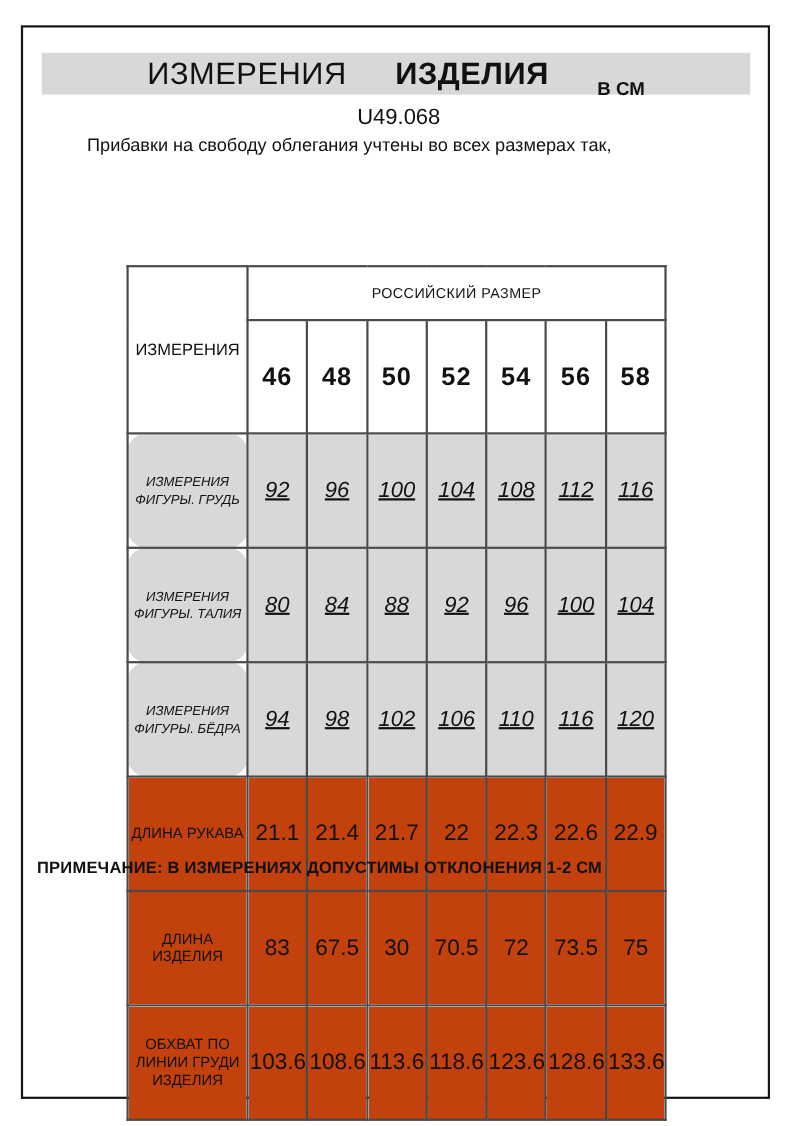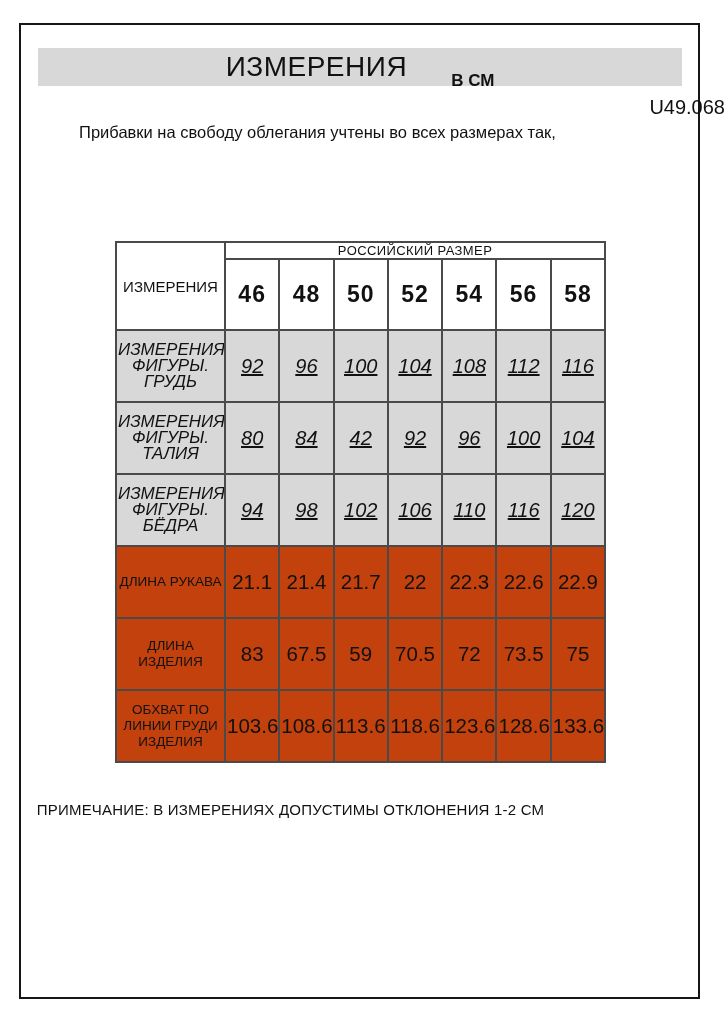--- a/index.html
+++ b/index.html
@@ -26,74 +26,74 @@
     align-items: center;
     justify-content: center;
     gap: 44px;
   }
   .title-measure { font-size: 28px; letter-spacing: 0.5px; }
   .title-product { font-size: 28px; font-weight: bold; letter-spacing: 0.5px; }
   .title-units   { font-size: 17px; font-weight: bold; margin-top: 28px; }
   .product-code {
     position: absolute;
     left: 0; top: 96px; width: 725px;
-    text-align: right;
+    text-align: center;
     font-size: 20px;
   }
   .description {
     position: absolute;
     left: 0; top: 122px; width: 635px;
     text-align: center;
     font-size: 16.5px;
     line-height: 21.5px;
   }
   table.size-table {
     position: absolute;
     left: 115px; top: 241px;
     width: 489px;
     border-collapse: collapse;
     table-layout: fixed;
   }
   table.size-table td {
     border: 2px solid #4a4a4a;
     text-align: center;
     vertical-align: middle;
-    padding: 0 1px;
+    padding: 16px 1px;
     overflow: hidden;
   }
   td.corner-cell { font-size: 15px; background: #fff; }
   td.group-cell  { font-size: 13px; height: 13px; letter-spacing: 0.4px; padding: 1px 0; }
   tr.sizes-row td { height: 69px; font-size: 23px; font-weight: bold; letter-spacing: 1px; }
   tr.figure-row td {
     background: #d8d8d8;
     font-style: italic;
     height: 70px;
   }
-  tr.figure-row td.row-label { font-size: 17px; line-height: 16px; }
+  tr.figure-row td.row-label { font-size: 12px; line-height: 16px; border-radius: 17px; }
   tr.figure-row td.value     { font-size: 20px; text-decoration: underline; }
   tr.plain-row td { height: 70px; background: #c2410c; }
   tr.plain-row td.row-label { font-size: 13.5px; line-height: 16px; }
   tr.plain-row td.value     { font-size: 20.5px; }
   .note {
     position: absolute;
     left: 0; top: 781px; width: 581px;
     text-align: center;
     font-size: 15px;
-    font-weight: normal;
+    font-weight: bold;
     letter-spacing: 0.2px;
-    margin-top: 20px;
   }
 </style>
 </head>
 <body>
 
 <div class="page-border"></div>
 
 <div class="title-band">
   <span class="title-measure">ИЗМЕРЕНИЯ</span>
+  <span class="title-product">ИЗДЕЛИЯ</span>
   <span class="title-units">В СМ</span>
 </div>
 
 <div class="product-code">U49.068</div>
 
 <div class="description">
   <div>Прибавки на свободу облегания учтены во всех размерах так,</div>
 </div>
 
 <table class="size-table">
@@ -130,21 +130,21 @@
       <td class="value">104</td>
       <td class="value">108</td>
       <td class="value">112</td>
       <td class="value">116</td>
     </tr>
 
     <tr class="figure-row">
       <td class="row-label">ИЗМЕРЕНИЯ ФИГУРЫ. ТАЛИЯ</td>
       <td class="value">80</td>
       <td class="value">84</td>
-      <td class="value">42</td>
+      <td class="value">88</td>
       <td class="value">92</td>
       <td class="value">96</td>
       <td class="value">100</td>
       <td class="value">104</td>
     </tr>
 
     <tr class="figure-row">
       <td class="row-label">ИЗМЕРЕНИЯ ФИГУРЫ. БЁДРА</td>
       <td class="value">94</td>
       <td class="value">98</td>
@@ -163,21 +163,21 @@
       <td class="value">22</td>
       <td class="value">22.3</td>
       <td class="value">22.6</td>
       <td class="value">22.9</td>
     </tr>
 
     <tr class="plain-row">
       <td class="row-label">ДЛИНА ИЗДЕЛИЯ</td>
       <td class="value">83</td>
       <td class="value">67.5</td>
-      <td class="value">59</td>
+      <td class="value">30</td>
       <td class="value">70.5</td>
       <td class="value">72</td>
       <td class="value">73.5</td>
       <td class="value">75</td>
     </tr>
 
     <tr class="plain-row">
       <td class="row-label">ОБХВАТ ПО ЛИНИИ ГРУДИ ИЗДЕЛИЯ</td>
       <td class="value">103.6</td>
       <td class="value">108.6</td>

